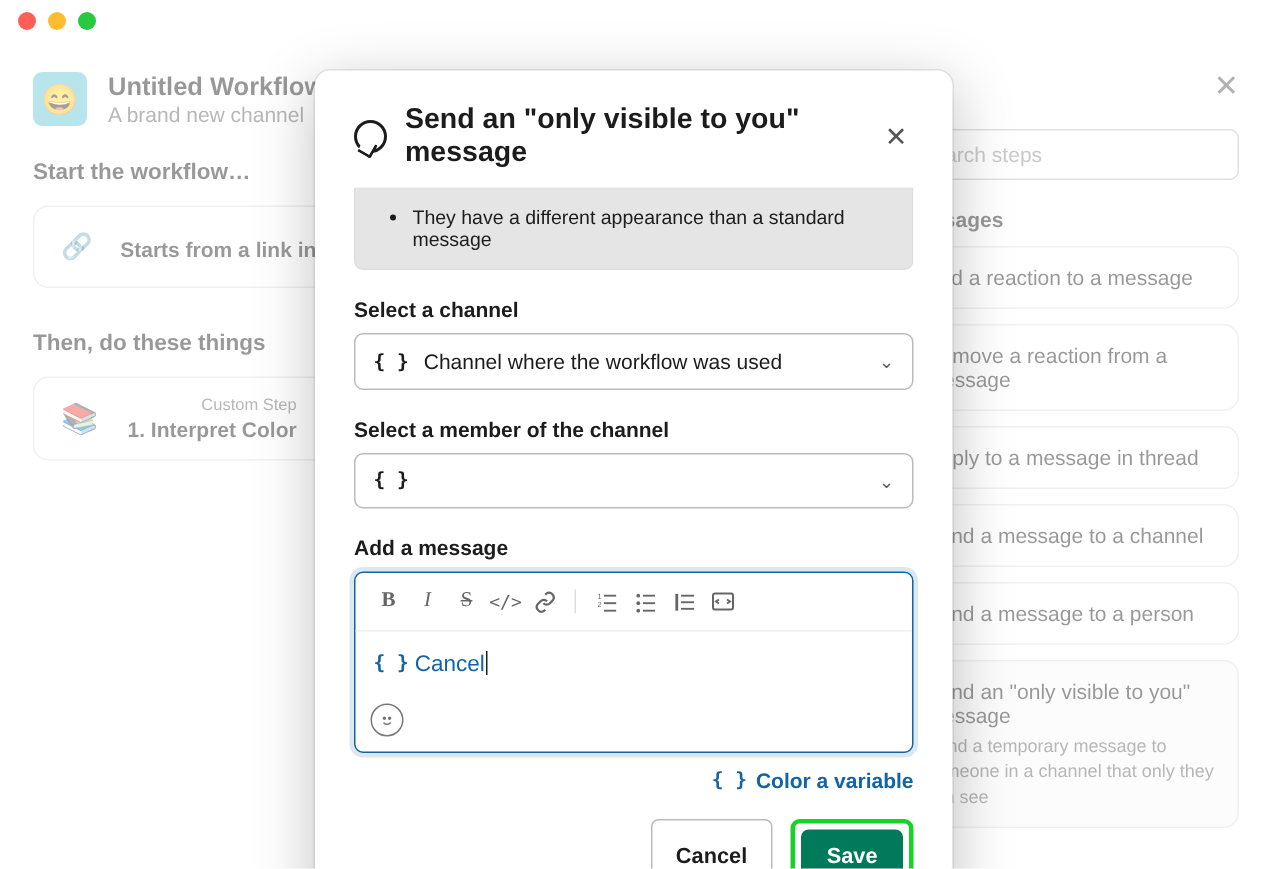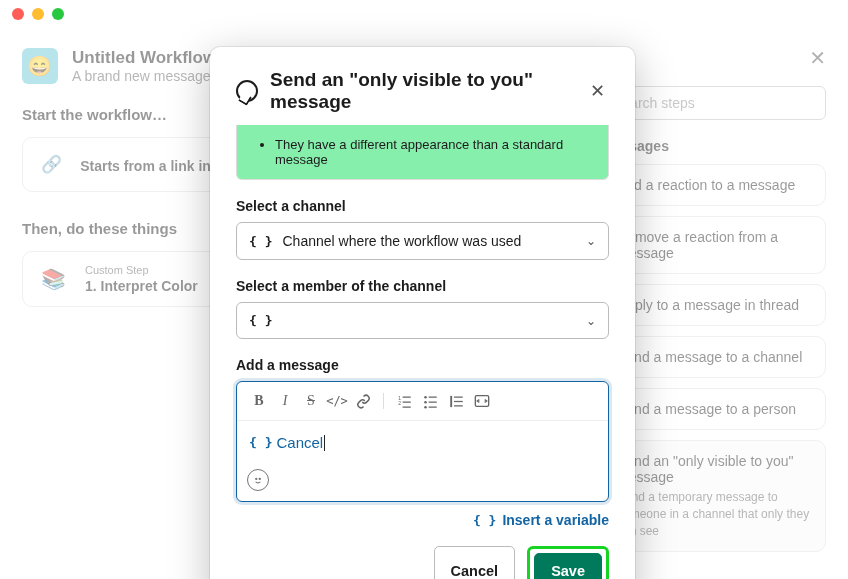--- a/index.html
+++ b/index.html
@@ -20,21 +20,21 @@
   .bg-right{ flex:1; min-width:0;}
   .wf-head{ display:flex; gap:14px; align-items:center; margin-bottom:22px;}
   .wf-icon{ width:36px; height:36px; background:#63c4d6; border-radius:6px; display:flex;align-items:center;justify-content:center; font-size:20px;}
   .wf-title{ font-size:17px; font-weight:800;}
   .wf-sub{ font-size:14px; color:#616061;}
   .bg h3{ font-size:15px; font-weight:800; margin:10px 0 14px;}
   .bg-card{ border:1px solid #ddd; border-radius:10px; padding:16px 18px; display:flex; align-items:center; gap:18px; margin-bottom:28px; background:#fff;}
   .bg-card.small{ padding:12px 18px;}
   .icon-link{ font-size:17px; color:#555; }
   .step-icon{ width:26px; font-size:20px;}
-  .step-label{ font-size:11px; color:#616061;}
+  .step-label{ font-size:11px; color:#616061;text-align:right;}
   .step-name{ font-size:14px; font-weight:700; margin-top:2px;}
 
   .right-header{ display:flex; justify-content:flex-end; margin-bottom:18px;}
   .close-x{ font-size:20px; color:#555; cursor:pointer; line-height:1;}
   .search{ width:100%; border:1px solid #bbb; border-radius:6px; padding:8px 10px; font-size:14px; color:#888; margin-bottom:18px;}
   .section-title{ font-size:14px; font-weight:700; margin-bottom:10px;}
   .action-item{ border:1px solid #ddd; border-radius:10px; padding:12px 14px; margin-bottom:10px; font-size:14px;}
   .action-item.sel{ background:#f8f8f8;}
   .action-item .sub{ font-size:12px; color:#616061; margin-top:4px; line-height:1.4;}
 
@@ -42,21 +42,21 @@
   .scrim{ position:absolute; top:28px; left:0; right:0; bottom:0; background:rgba(255,255,255,.55);}
 
   
   .modal{ position:absolute; top:47px; left:210px; width:425px; background:#fff; border-radius:10px; box-shadow:0 0 0 1px rgba(0,0,0,.08), 0 10px 40px rgba(0,0,0,.25); padding:0 0 22px; }
   .modal-head{ display:flex; align-items:center; gap:12px; padding:22px 26px 12px; }
   .modal-head h2{ font-size:19px; font-weight:800; flex:1;}
   .bubble-icon{ width:22px; height:22px; border:2px solid #1d1c1d; border-radius:50%; position:relative;}
   .bubble-icon::after{content:""; position:absolute; width:8px; height:8px; border-right:2px solid #1d1c1d; border-bottom:2px solid #1d1c1d; bottom:-4px; left:2px; transform:rotate(30deg); background:#fff; border-bottom-right-radius:2px;}
   .modal-close{ font-size:18px; color:#555; cursor:pointer; line-height:1; padding:4px;}
   .modal-body{ padding:0 26px 18px;}
-  .info-box{ border:1px solid #ddd; background:#86efac; border-top:none; border-radius:0 0 6px 6px; padding:12px 16px; margin:0 0 18px; font-size:13px;}
+  .info-box{ border:1px solid #ddd; background:#e5e5e5; border-top:none; border-radius:0 0 6px 6px; padding:12px 16px; margin:0 0 18px; font-size:13px;}
   .info-box ul{ list-style:disc; padding-left:22px;}
   .label{ font-size:14px; font-weight:700; margin-bottom:8px;}
   .select{ width:100%; border:1px solid #bbb; border-radius:6px; padding:10px 12px; font-size:14px; display:flex; align-items:center; gap:10px; cursor:pointer; margin-bottom:18px; background:#fff;}
   .select .chev{ margin-left:auto; font-size:12px; color:#555;}
   .curly{ font-family:monospace; font-weight:700; font-size:13px;}
 
   .editor{ border:1px solid #1264a3; border-radius:6px; box-shadow:0 0 0 3px rgba(18,100,163,.15); background:#fff; margin-bottom:10px;}
   .toolbar{ display:flex; gap:2px; padding:8px 10px; border-bottom:1px solid #eee; align-items:center;}
   .t-btn{ width:24px; height:22px; display:flex; align-items:center; justify-content:center; font-size:14px; color:#666; font-family:Georgia, serif; cursor:pointer; border-radius:3px;}
   .t-sep{ width:1px; height:16px; background:#ddd; margin:0 6px;}
@@ -88,21 +88,21 @@
   </div>
 </div>
 
 <div class="bg">
   <div class="bg-inner">
     <div class="bg-left">
       <div class="wf-head">
         <div class="wf-icon">😄</div>
         <div>
           <div class="wf-title">Untitled Workflow</div>
-          <div class="wf-sub">A brand new message</div>
+          <div class="wf-sub">A brand new channel</div>
         </div>
       </div>
       <h3>Start the workflow…</h3>
       <div class="bg-card">
         <span class="icon-link">🔗</span>
         <span class="step-name">Starts from a link in Slack</span>
       </div>
       <h3>Then, do these things</h3>
       <div class="bg-card small">
         <span class="step-icon">📚</span>
@@ -219,21 +219,21 @@
           <svg width="14" height="14" viewBox="0 0 24 24" fill="none" stroke="#777" stroke-width="2">
               <circle cx="9" cy="10" r="1" fill="#777"></circle>
               <circle cx="15" cy="10" r="1" fill="#777"></circle>
               <path d="M8 15c1 1.5 2.5 2 4 2s3-.5 4-2"></path>
             </svg>
         </span>
       </div>
     </div>
     <div class="insert-var">
       <span class="curly">{ }</span>
-      <span>Insert a variable</span>
+      <span>Color a variable</span>
     </div>
   </div>
   <div class="modal-foot">
     <button class="btn btn-cancel">Cancel</button>
     <span class="save-highlight">
       <button class="btn btn-save">Save</button>
     </span>
   </div>
 </div>
 

